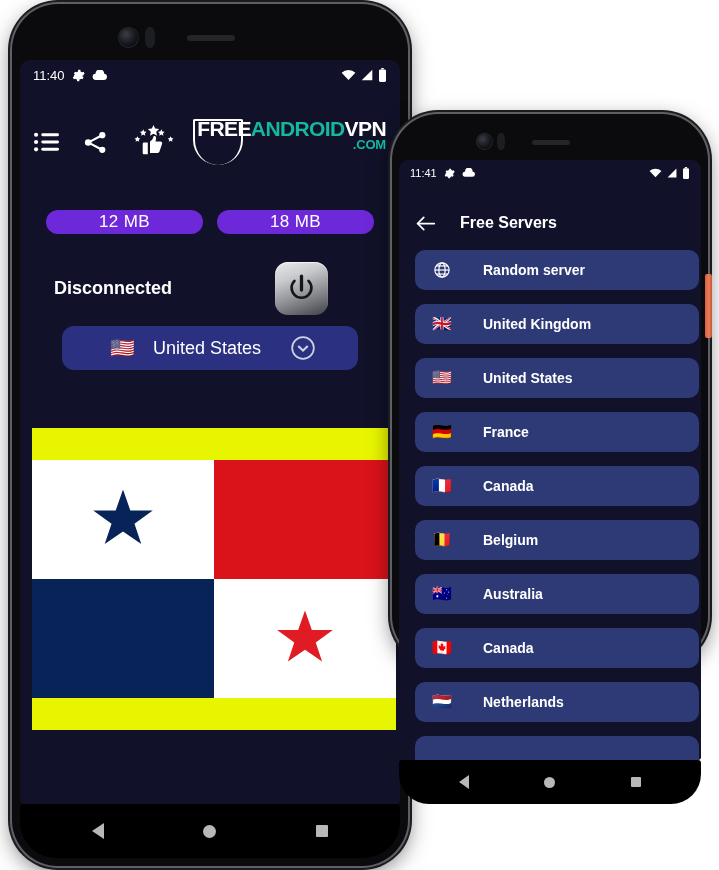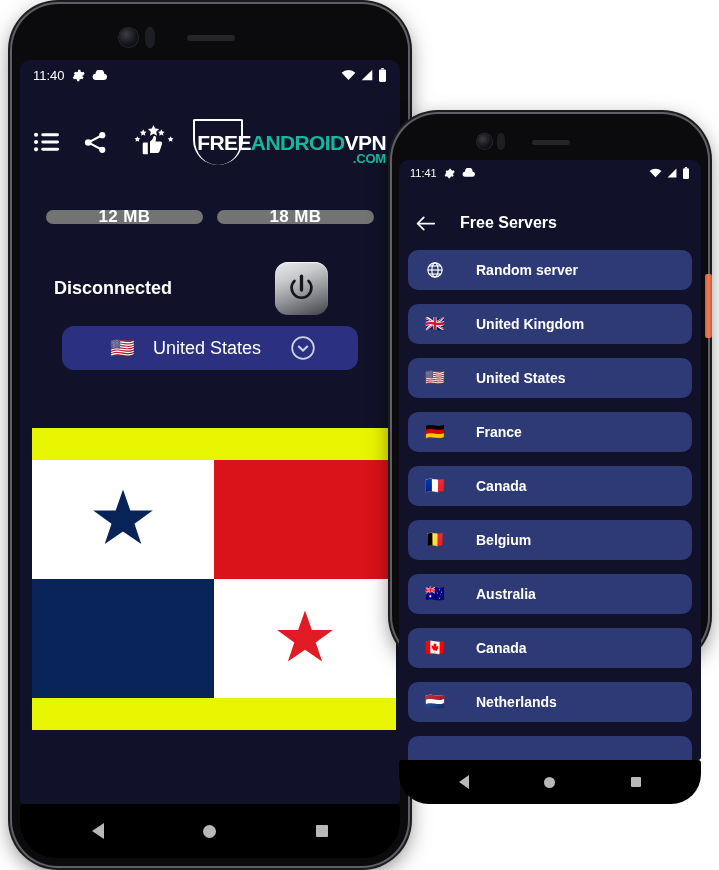--- a/index.html
+++ b/index.html
@@ -76,41 +76,41 @@
   .ico { display: inline-flex; }
 
   
   .topbar-row {
     position: absolute; left: 0; top: 52px; width: 100%; height: 60px;
     display: flex; align-items: center; padding: 0 14px;
   }
   .tb-icons { display: flex; align-items: center; gap: 24px; }
   .tb-icon { cursor: pointer; }
 
-  .logo { margin-left: auto; display: flex; align-items: flex-end; }
+  .logo { margin-left: auto; display: flex; align-items: flex-start; }
   .logo-shield {
     position: relative; width: 50px; height: 46px;
     border: 2.5px solid #fff; border-bottom: none;
     border-radius: 2px 2px 26px 26px; margin-right: -46px;
   }
   .logo-text { position: relative; z-index: 2; line-height: .94; }
   .logo-line1 { font-size: 21px; font-weight: 800; letter-spacing: -.6px; white-space: nowrap; }
   .logo-line2 { font-size: 13px; font-weight: 800; text-align: right; letter-spacing: -.2px; }
   .lw { color: #ffffff; }
   .lt { color: #15b79e; }
 
   .badges {
     position: absolute; left: 0; top: 150px; width: 100%;
     display: flex; justify-content: center; gap: 14px;
   }
   .badge {
-    width: 157px; height: 14px; border-radius: 16px;
-    background: #737373; color: #fff;
+    width: 157px; height: 24px; border-radius: 16px;
+    background: #6d28d9; color: #fff;
     display: flex; align-items: center; justify-content: center;
-    font-size: 17px; font-weight: 700; letter-spacing: .4px;
+    font-size: 17px; font-weight: 400; letter-spacing: .4px;
   }
 
   .status-row {
     position: absolute; left: 0; top: 196px; width: 100%; height: 64px;
     display: flex; align-items: center; padding: 0 34px;
   }
   .status-text { color: #fff; font-size: 18px; font-weight: 700; }
   .power-btn {
     margin-left: auto; margin-right: 38px;
     width: 53px; height: 53px; border-radius: 13px;
@@ -144,21 +144,21 @@
   }
   .star-blue { background: #072357; }
   .star-red  { background: #e01b24; width: 58px; height: 56px; }
 
   
   .appbar { position: absolute; left: 0; top: 40px; width: 100%; height: 46px;
             display: flex; align-items: center; padding: 0 16px; }
   .appbar-title { color: #fff; font-size: 16px; font-weight: 600; margin-left: 24px; }
   .back-btn { cursor: pointer; display: flex; }
 
-  .server-list { position: absolute; left: 0; top: 90px; width: 100%; padding: 0 9px; }
+  .server-list { position: absolute; left: 7px; top: 90px; width: 100%; padding: 0 9px; }
   .server-item {
     height: 40px; margin-bottom: 14px; border-radius: 10px;
     background: #2e3a75; display: flex; align-items: center; cursor: pointer;
   }
   .si-flag { width: 26px; margin-left: 14px; font-size: 16px; line-height: 1;
              display: flex; align-items: center; justify-content: center; }
   .si-label { margin-left: 28px; color: #fff; font-size: 14px; font-weight: 600; }
 
   
   .navglyphs { position: absolute; left: 0; top: 0; width: 100%; height: 100%;

